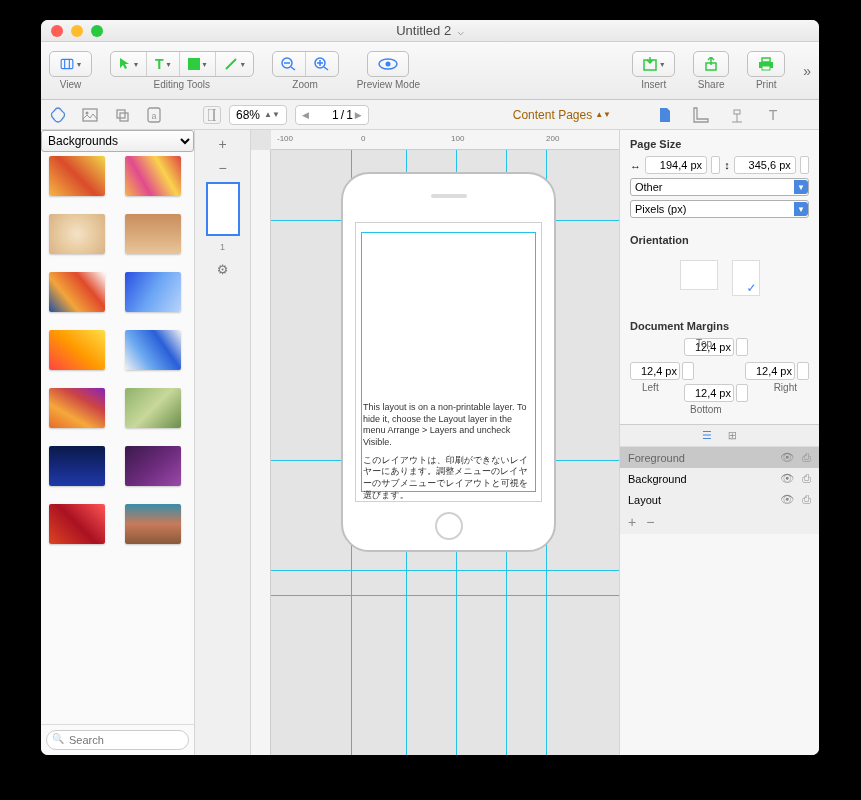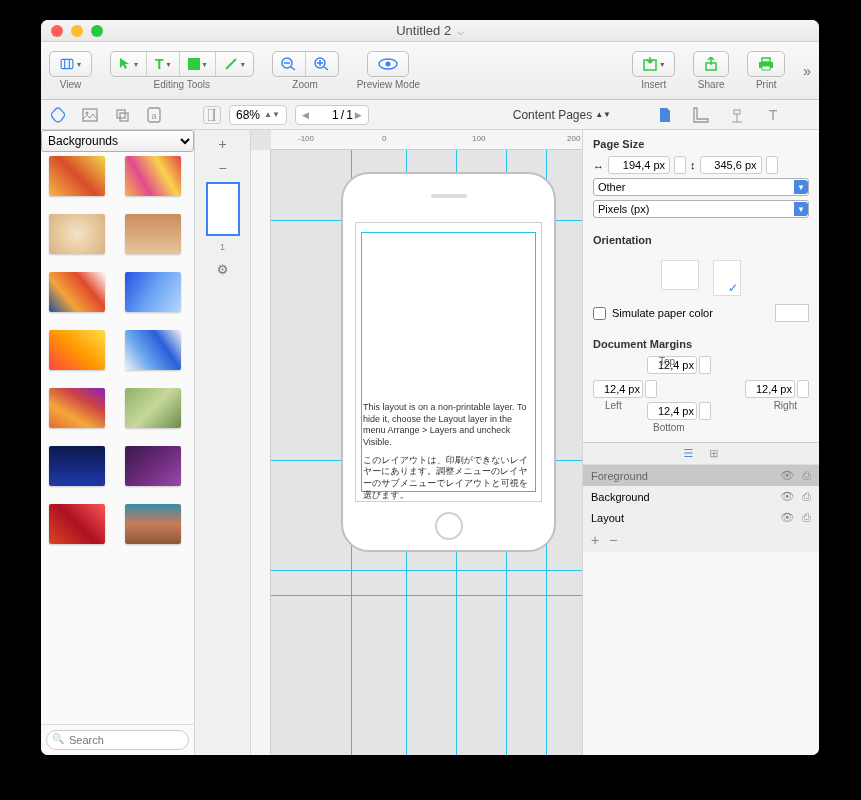--- a/index.html
+++ b/index.html
@@ -20,52 +20,52 @@
 .chev { font-size: 8px; color: #666; margin-left: 3px; }
 .secondbar { height: 30px; background: #f3f3f3; border-bottom: 1px solid #d5d5d5; display: flex; align-items: center; }
 .sb-left { width: 154px; display: flex; gap: 14px; padding-left: 8px; }
 .sb-mid { flex: 1; display: flex; align-items: center; gap: 8px; padding: 0 8px; }
 .sb-right { width: 200px; display: flex; gap: 18px; justify-content: center; }
 .sbico { width: 18px; height: 18px; display: flex; align-items: center; justify-content: center; color: #888; }
 .sbico.active { color: #4a88e0; }
 .zoomsel { border: 1px solid #ccc; border-radius: 4px; padding: 2px 6px; font-size: 12px; background: #fff; display: flex; align-items: center; gap: 4px; }
 .pagenum { border: 1px solid #ccc; border-radius: 4px; padding: 2px 4px; font-size: 12px; background: #fff; display: flex; align-items: center; }
 .pagenum input { width: 28px; border: none; text-align: right; font-size: 12px; outline: none; }
-.contentpages { font-size: 12px; color: #404040; margin-left: auto; display: flex; align-items: center; gap: 3px; }
+.contentpages { font-size: 12px; color: #a16207; margin-left: auto; display: flex; align-items: center; gap: 3px; }
 .body { flex: 1; display: flex; overflow: hidden; }
 .leftpanel { width: 154px; background: #fafafa; border-right: 1px solid #d5d5d5; display: flex; flex-direction: column; }
 .bgsel { }
 .bgsel select { width: 100%; font-size: 12px; padding: 2px; border: 1px solid #b0b0b0; border-radius: 3px; background: linear-gradient(#fff,#eee); }
 .thumbs { flex: 1; overflow: auto; padding: 4px 8px; display: grid; grid-template-columns: 1fr 1fr; gap: 18px 14px; align-content: start; }
 .thumb { width: 56px; height: 40px; border-radius: 2px; box-shadow: 0 1px 2px rgba(0,0,0,.2); }
 .search { border-top: 1px solid #ddd; padding: 5px; }
 .search input { width: 100%; border: 1px solid #ccc; border-radius: 10px; padding: 3px 8px 3px 22px; font-size: 11px; background: #fff; }
 .srchwrap { position: relative; }
 .srchwrap::before { content: "🔍"; position: absolute; left: 6px; top: 3px; font-size: 10px; opacity: .5; }
 .canvaswrap { flex: 1; display: flex; background: #e8e8e8; position: relative; }
 .thumbstrip { width: 56px; background: #f0f0f0; border-right: 1px solid #d5d5d5; padding-top: 6px; display: flex; flex-direction: column; align-items: center; gap: 6px; }
 .striptools { display: flex; flex-direction: column; gap: 8px; align-items: center; font-size: 14px; color: #777; }
 .pgthumb { width: 34px; height: 54px; background: #fff; border: 2px solid #3b82f6; }
 .pgnum { font-size: 9px; color: #888; }
 .canvas { flex: 1; position: relative; overflow: hidden; background: #e4e4e4; }
 .ruler-h { position: absolute; top: 0; left: 20px; right: 0; height: 20px; background: #f5f5f5; border-bottom: 1px solid #ccc; font-size: 8px; color: #777; }
-.ruler-h span { position: absolute; top: 4px; margin-left: 21px; }
+.ruler-h span { position: absolute; top: 4px; }
 .ruler-v { position: absolute; top: 20px; left: 0; width: 20px; bottom: 0; background: #f5f5f5; border-right: 1px solid #ccc; }
 .page { position: absolute; left: 90px; top: 42px; width: 215px; height: 380px; }
 .phone { position: absolute; inset: 0; border: 2px solid #c0c0c0; border-radius: 28px; background: #fff; }
 .screen { position: absolute; left: 12px; right: 12px; top: 48px; bottom: 48px; border: 1px solid #d0d0d0; }
 .homebtn { position: absolute; bottom: 10px; left: 50%; transform: translateX(-50%); width: 28px; height: 28px; border: 2px solid #d0d0d0; border-radius: 50%; }
 .speaker { position: absolute; top: 20px; left: 50%; transform: translateX(-50%); width: 36px; height: 4px; background: #dcdcdc; border-radius: 3px; }
 .guide { position: absolute; background: #22c3e6; }
 .gv { width: 1px; top: 20px; bottom: 0; }
 .gh { height: 1px; left: 20px; right: 0; }
 .inner { position: absolute; left: 20px; right: 20px; top: 60px; bottom: 60px; border: 1px solid #22c3e6; }
 .txt { position: absolute; left: 22px; right: 22px; top: 230px; font-size: 9px; line-height: 1.3; color: #333; }
 .txt p { margin-bottom: 6px; }
-.rightpanel { width: 237px; background: #f7f7f7; border-left: 1px solid #d5d5d5; display: flex; flex-direction: column; overflow: auto; font-size: 11px; }
+.rightpanel { width: 200px; background: #f7f7f7; border-left: 1px solid #d5d5d5; display: flex; flex-direction: column; overflow: auto; font-size: 11px; }
 .rsec { padding: 8px 10px; }
 .rhead { font-weight: bold; font-size: 11px; color: #333; margin-bottom: 6px; }
 .row { display: flex; gap: 4px; align-items: center; margin-bottom: 4px; }
 .numfield { border: 1px solid #ccc; border-radius: 3px; padding: 2px 4px; font-size: 11px; background: #fff; width: 62px; text-align: right; }
 .stepper { width: 12px; height: 18px; border: 1px solid #ccc; border-radius: 2px; background: #fff; font-size: 7px; display: flex; flex-direction: column; }
 .dropdown { width: 100%; border: 1px solid #b0b0b0; border-radius: 3px; padding: 2px 4px; font-size: 11px; background: #fff; display: flex; justify-content: space-between; align-items: center; }
 .dropdown .dbtn { background: #4a88e0; color: #fff; width: 14px; text-align: center; margin: -2px -4px -2px 0; border-radius: 0 3px 3px 0; font-size: 9px; padding: 2px 0; }
 .orient { display: flex; gap: 14px; justify-content: center; padding: 8px 0; }
 .orientbox { width: 40px; height: 32px; background: #fff; border: 1px solid #ddd; position: relative; }
 .orientbox.sel::after { content: "✓"; position: absolute; right: 2px; bottom: 0; color: #3b82f6; font-size: 12px; }
@@ -376,25 +376,20 @@
             <span class="dbtn">▾</span>
           </div>
       </div>
 
       <div class="rsec">
         <div class="rhead">Orientation</div>
         <div class="orient">
           <div class="orientbox" style="width:38px;height:30px"></div>
           <div class="orientbox sel" style="width:28px;height:36px"></div>
         </div>
-        <div class="chk">
-          <input type="checkbox" style="">
-          <span>Simulate paper color</span>
-          <div class="swatch"></div>
-        </div>
       </div>
 
       <div class="rsec">
         <div class="rhead">Document Margins</div>
         <div class="margins">
           <div class="mfield" style="left:54px;top:0">
               <input value="12,4 px" style="">
               <div class="stepper"></div>
             </div>
           <div class="mlbl" style="position:absolute;left:66px;top:20">Top</div>

